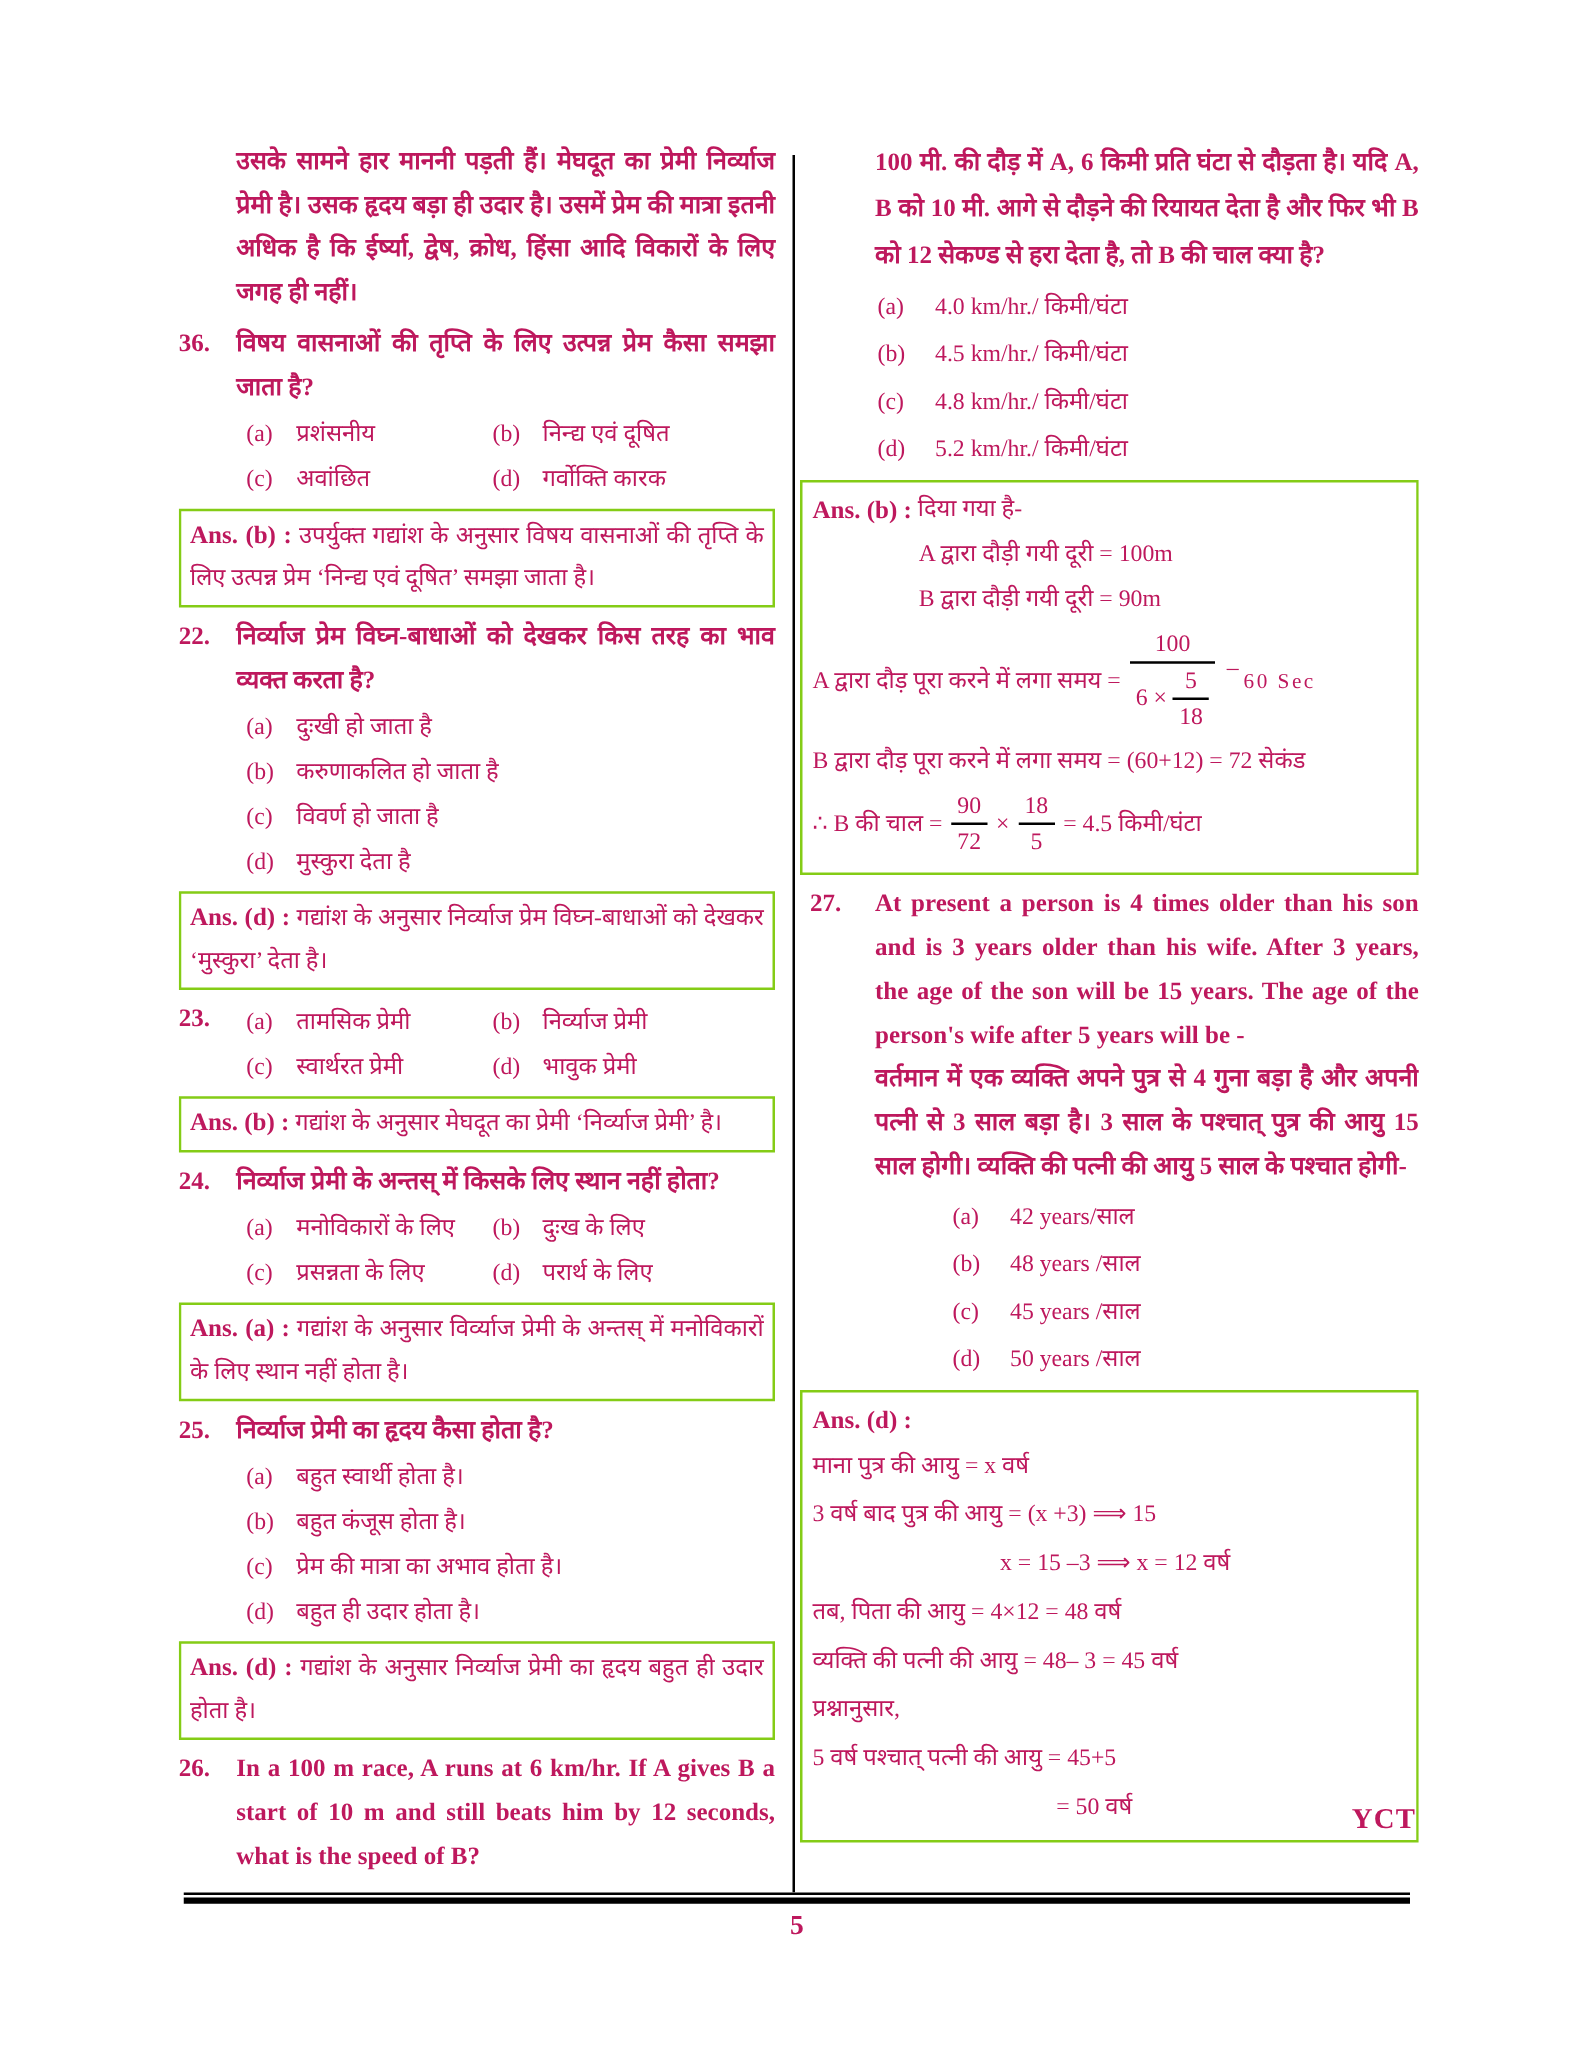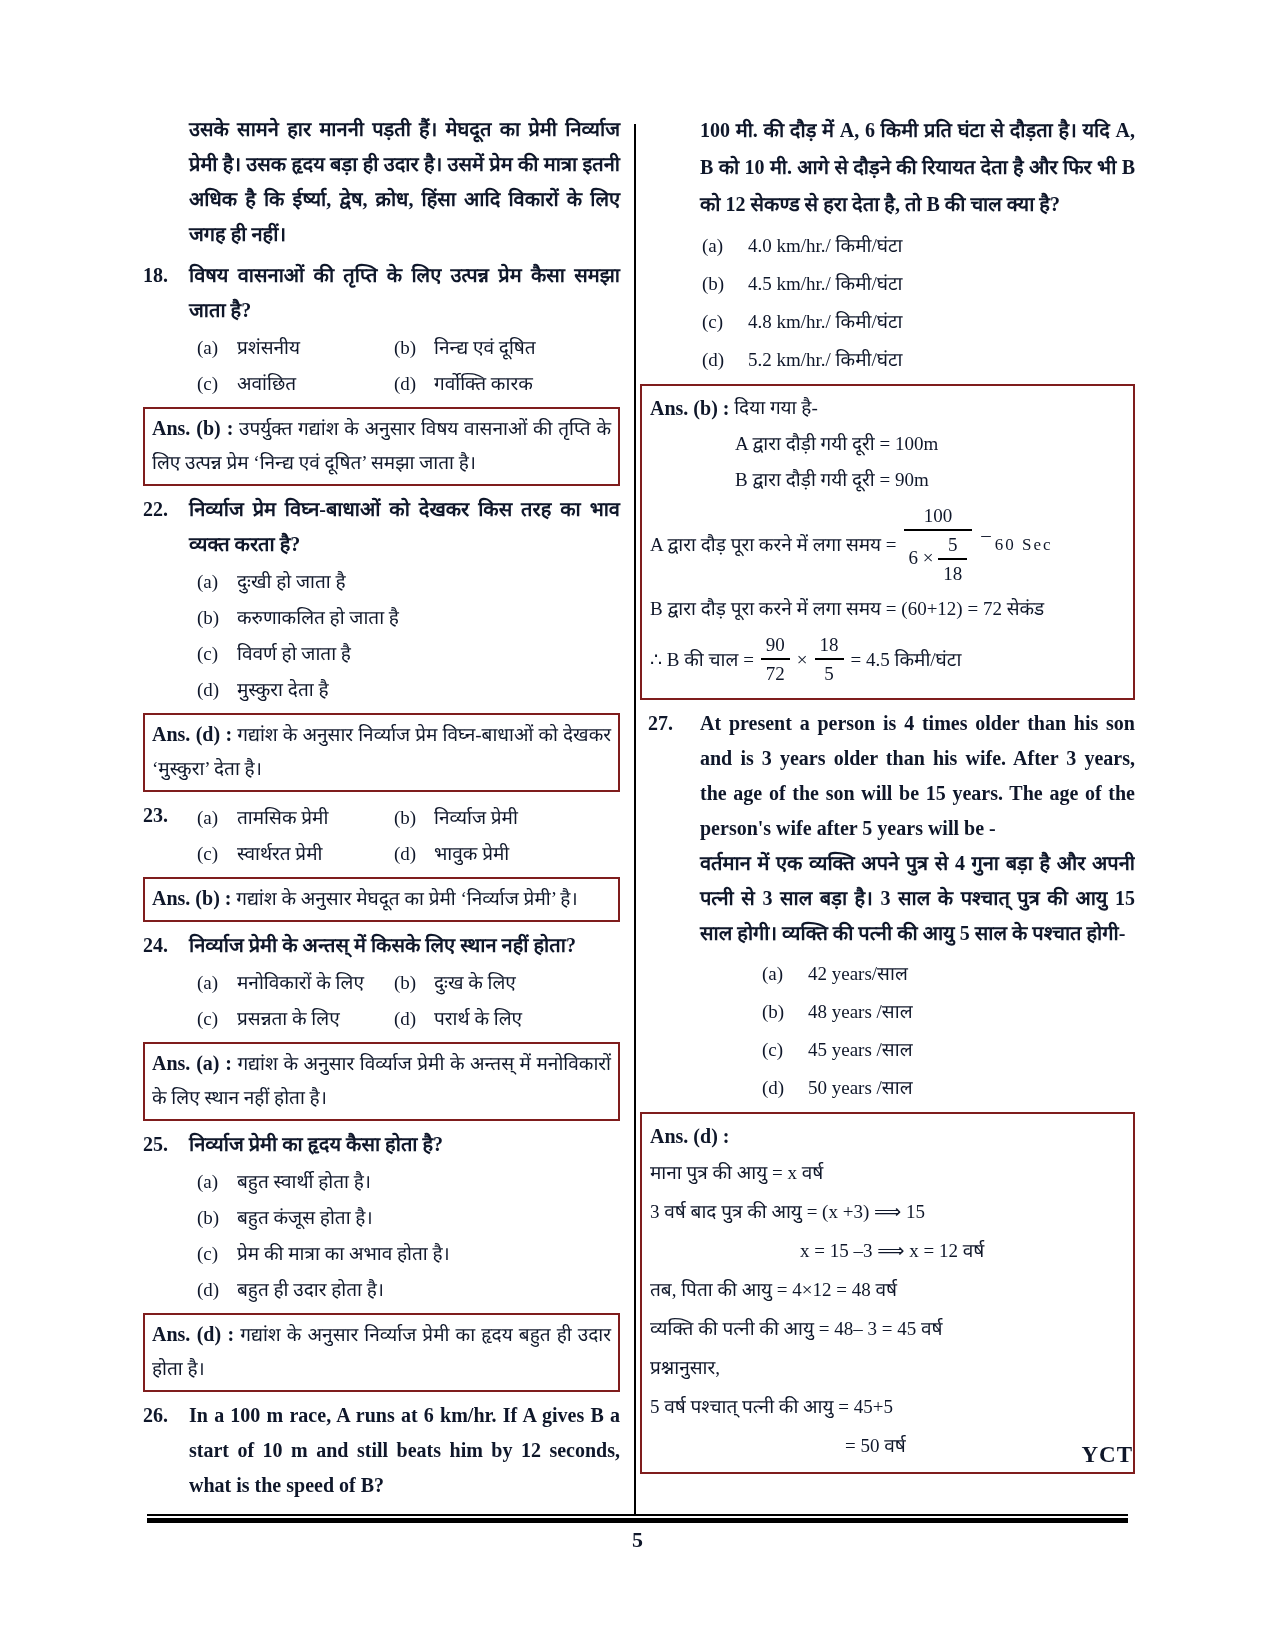--- a/index.html
+++ b/index.html
@@ -1,21 +1,21 @@
 <!DOCTYPE html>
 <html><head>
 <meta charset="utf-8">
 <style>
   * { margin:0; padding:0; box-sizing:border-box; }
   html,body { background:#ffffff; }
   .page {
     position:relative;
     width:1275px; height:1650px;
     background:#ffffff;
-    color:#0f172a;
+    color:#be185d;
     font-family:"Liberation Serif", serif;
     overflow:hidden;
   }
   .content {
     position:absolute;
     left:143px; top:112px;
     width:992px; height:1402px;
     display:flex;
     overflow:hidden;
   }
@@ -34,21 +34,21 @@
   .q-num { width:46px; font-weight:bold; font-size:20px; line-height:35px; flex:none; }
   .q-body { flex:1; }
   .q-text { font-weight:bold; font-size:20px; line-height:35px; text-align:justify; }
   .opts { margin-top:2px; padding-left:8px; }
   .opts-grid { display:grid; grid-template-columns:197px 1fr; }
   .opt { display:flex; font-size:19px; line-height:36px; }
   .opt-label { width:40px; flex:none; }
   .opt-text { white-space:nowrap; }
 
   .ans-box {
-    border:2px solid #7f1d1d;
+    border:2px solid #84cc16;
     margin:5px 0 4px 0;
     padding:2px 7px 4px 7px;
     font-size:19px; line-height:34px;
     text-align:justify;
   }
   .ans-prefix { font-weight:bold; font-size:20px; }
 
   
   .col-right .para { padding-left:60px; line-height:37px; }
   .col-right .q-num { width:60px; padding-left:8px; }
@@ -96,21 +96,21 @@
 <body>
 
 <div class="page">
   <div class="content">
 
     <div class="col-left">
 
       <div class="para">उसके सामने हार माननी पड़ती हैं। मेघदूत का प्रेमी निर्व्याज प्रेमी है। उसक हृदय बड़ा ही उदार है। उसमें प्रेम की मात्रा इतनी अधिक है कि ईर्ष्या, द्वेष, क्रोध, हिंसा आदि विकारों के लिए जगह ही नहीं।</div>
 
       <div class="q-block">
-        <div class="q-num">18.</div>
+        <div class="q-num">36.</div>
         <div class="q-body">
           <div class="q-text">विषय वासनाओं की तृप्ति के लिए उत्पन्न प्रेम कैसा समझा जाता है?</div>
           <div class="opts opts-grid">
             <div class="opt">
                 <span class="opt-label">(a)</span>
                 <span class="opt-text">प्रशंसनीय</span>
               </div>
             <div class="opt">
                 <span class="opt-label">(b)</span>
                 <span class="opt-text">निन्द्य एवं दूषित</span>

